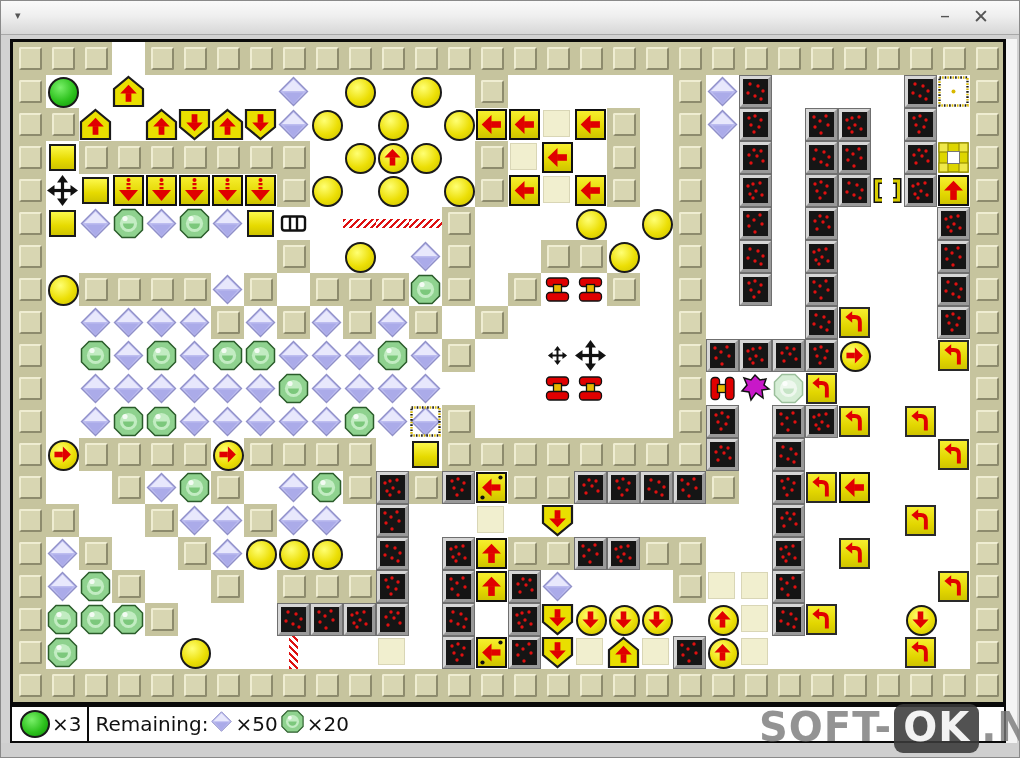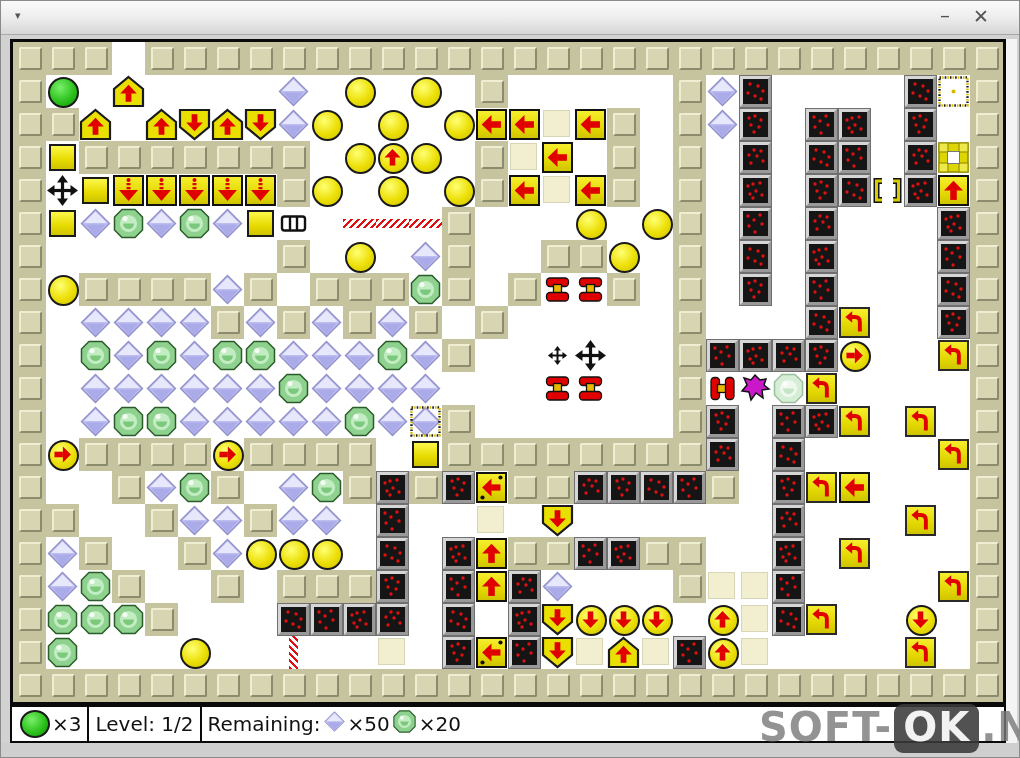--- a/index.html
+++ b/index.html
@@ -2658,23 +2658,20 @@
 
   <div id="statusbar">
     <div class="sect" id="sect-lives">
       <span class="sicon" id="lives-icon">
           <div style="position:relative;width:30px;height:28px">
             <div class="ball pball" style="left:0;top:0;width:26px;height:24px"></div>
           </div>
         </span>
       <span>×3</span>
     </div>
-    <div class="sect" id="sect-level">
-      <span>Level: 1/2</span>
-    </div>
     <div class="sect" id="sect-remaining">
       <span>Remaining:</span>
       <span class="sicon" id="diamond-icon"><svg width="23" height="23" viewBox="0 0 33 33">
             <polygon points="16.5,2.5 30.5,16.5 16.5,30.5 2.5,16.5" fill="#bdbdf0" stroke="#9090c8" stroke-width="1.4"></polygon>
             <polygon points="16.5,4.5 28,16 5,16" fill="#e8e8fc"></polygon>
             <polygon points="16.5,29 6.5,17.5 26.5,17.5" fill="#a8a8e8" opacity="0.85"></polygon>
           </svg></span>
       <span>×50</span>
       <span class="sicon" id="gem-icon"><svg width="25" height="25" viewBox="0 0 33 33">
             <polygon points="10,2.5 23,2.5 30.5,10 30.5,23 23,30.5 10,30.5 2.5,23 2.5,10" fill="#8fd28f" stroke="#2a5c2a" stroke-width="1.5"></polygon>

